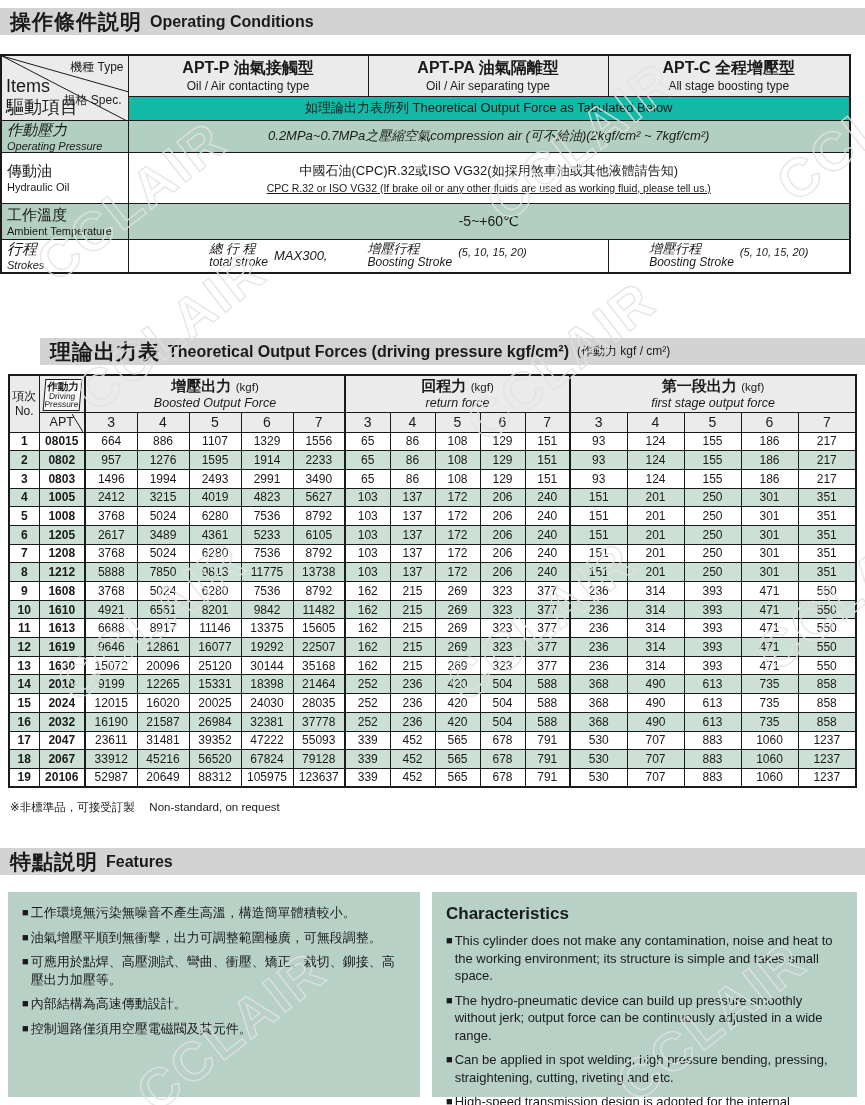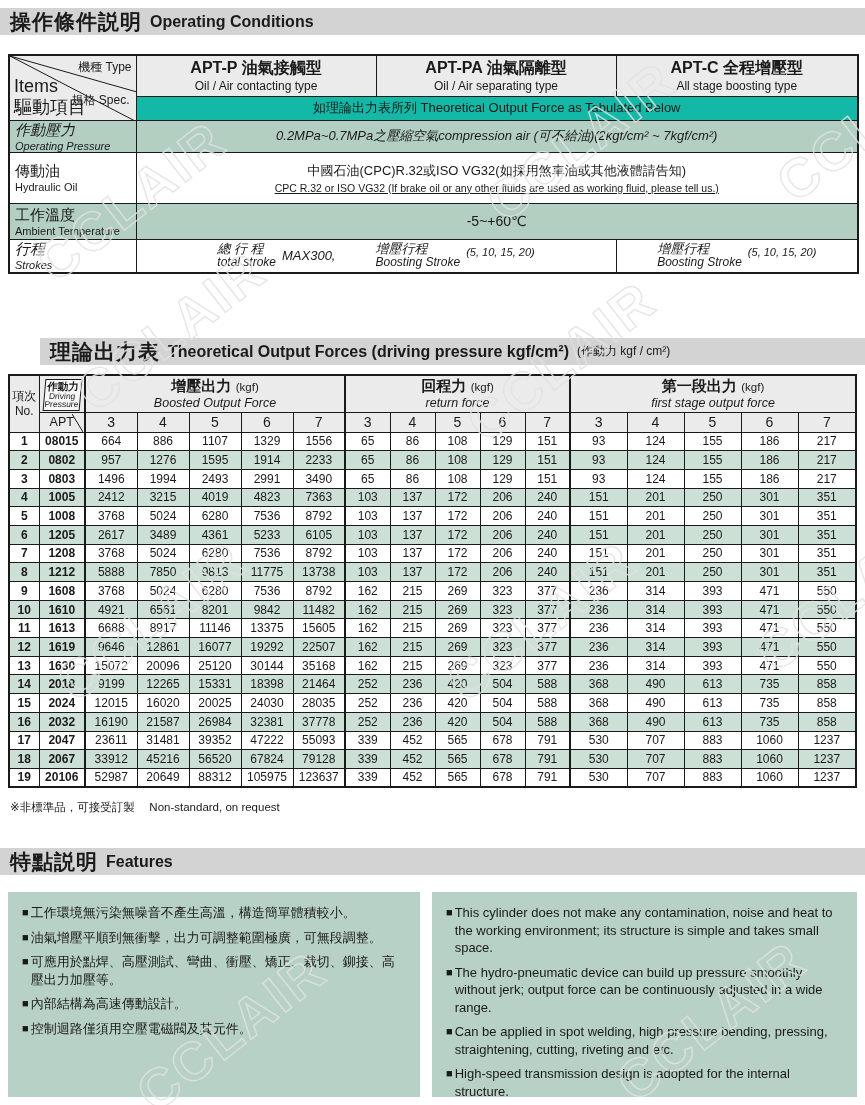--- a/index.html
+++ b/index.html
@@ -26,21 +26,21 @@
   }
   .bar-zh { font-size:21px; font-weight:bold; letter-spacing:1px; }
   .bar-en { font-size:16px; font-weight:bold; }
   .bar-note { font-size:12px; font-weight:normal; }
 
   
   table { border-collapse: collapse; table-layout: fixed; }
   td, th { border:1px solid #1a1a1a; overflow:hidden; }
 
   
-  .op-table { position:absolute; left:8px; top:54px; width:849px; border:2px solid #1a1a1a; }
+  .op-table { position:absolute; left:0; top:54px; width:849px; border:2px solid #1a1a1a; }
   .op-table .hdr { background:#ebebeb; text-align:center; vertical-align:middle; }
   .type-zh { font-size:16px; font-weight:bold; display:block; }
   .type-en { font-size:12px; display:block; }
   .corner-cell { position:relative; background:#ebebeb; padding:0; }
   .corner-cell svg { position:absolute; inset:0; }
   .corner-type { position:absolute; top:3px; right:4px; font-size:12px; }
   .corner-spec { position:absolute; top:36px; right:6px; font-size:12px; }
   .corner-items { position:absolute; bottom:2px; left:4px; font-size:18px; line-height:1.15; }
   .spec-row-cell { text-align:center; font-size:13px; vertical-align:middle; background:#14b8a6; }
   .op-label { padding-left:5px; vertical-align:middle; }
@@ -332,21 +332,21 @@
           <td>186</td>
           <td>217</td>
         </tr>
         <tr class="stripe">
           <td class="b">4</td>
           <td class="b">1005</td>
           <td class="gl">2412</td>
           <td>3215</td>
           <td>4019</td>
           <td>4823</td>
-          <td>7363</td>
+          <td>5627</td>
           <td class="gl">103</td>
           <td>137</td>
           <td>172</td>
           <td>206</td>
           <td>240</td>
           <td class="gl">151</td>
           <td>201</td>
           <td>250</td>
           <td>301</td>
           <td>351</td>
@@ -664,20 +664,21 @@
           <span class="bmark">■</span>
           <span class="btext">內部結構為高速傳動設計。</span>
         </div>
         <div class="feat-item">
           <span class="bmark">■</span>
           <span class="btext">控制迴路僅須用空壓電磁閥及其元件。</span>
         </div>
       </div>
   </div>
   <div class="panel panel-right">
+    <div class="panel-title">Characteristics</div>
     <div>
         <div class="feat-item">
           <span class="bmark">■</span>
           <span class="btext">This cylinder does not make any contamination, noise and heat to the working environment; its structure is simple and takes small space.</span>
         </div>
         <div class="feat-item">
           <span class="bmark">■</span>
           <span class="btext">The hydro-pneumatic device can build up pressure smoothly without jerk; output force can be continuously adjusted in a wide range.</span>
         </div>
         <div class="feat-item">

